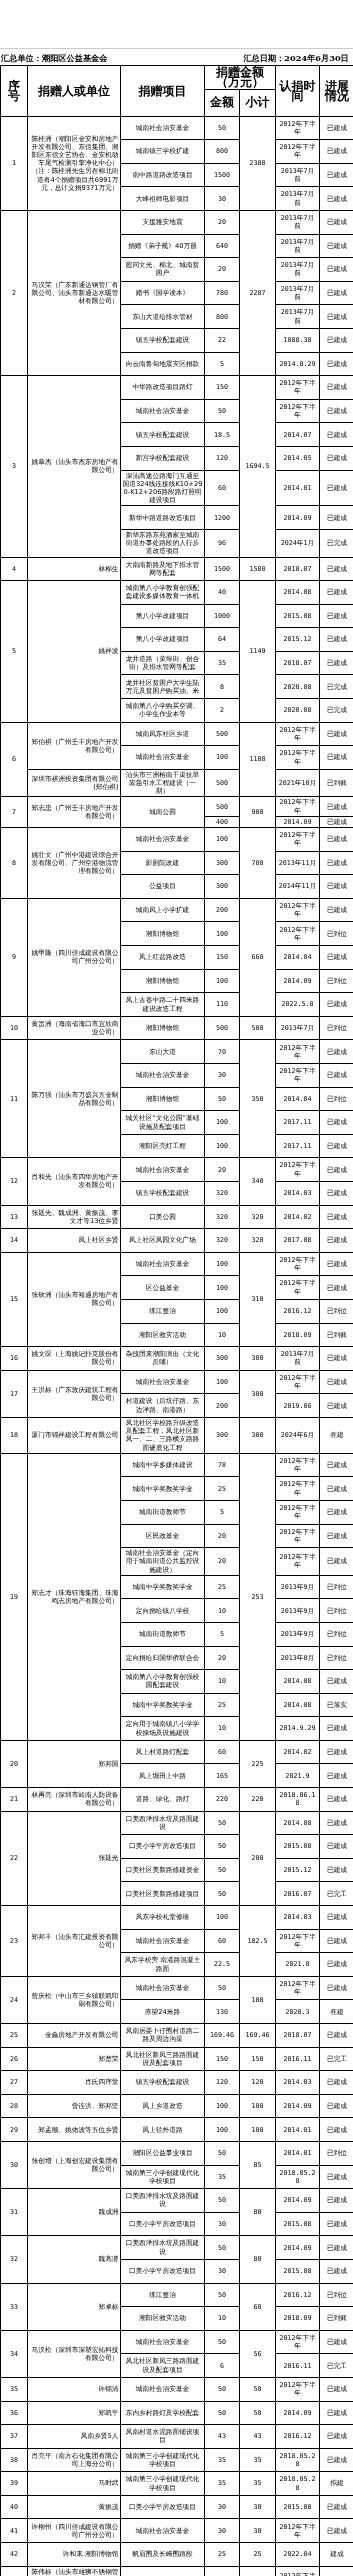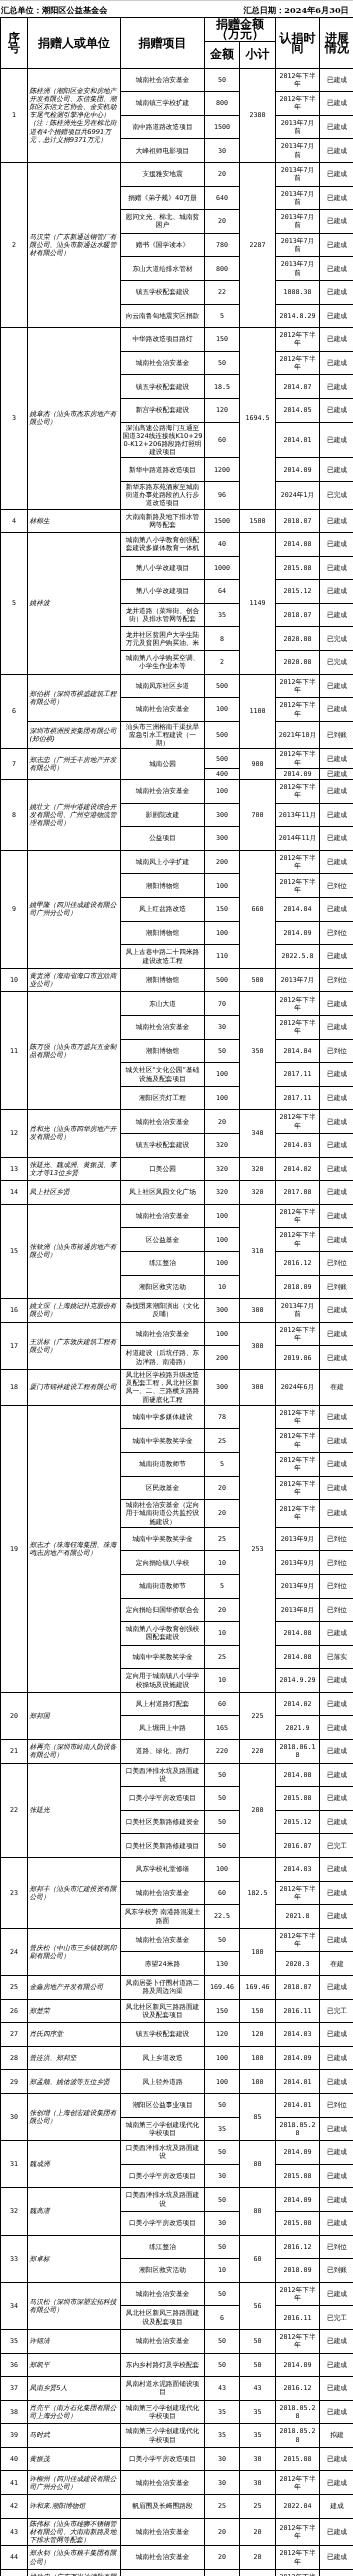--- a/index.html
+++ b/index.html
@@ -1,24 +1,24 @@
 <!DOCTYPE html>
 <html style="font-size:8.2px"><head>
 <meta charset="utf-8">
 <style>
   html,body{margin:0;padding:0;background:#fff;}
   body{width:354px;font-family:"DejaVu Sans","Liberation Sans",sans-serif;color:#000;}
-  .topbar{height:17px;display:flex;justify-content:space-between;align-items:flex-end;padding:0 5.2px 1px 1px;box-sizing:border-box;font-family:"DejaVu Serif","Liberation Serif",serif;font-weight:bold;font-size:8.2px;border-top:0.5px solid #ccc;}
+  .topbar{height:17px;display:flex;justify-content:space-between;align-items:flex-end;padding:0 5.2px 1px 1px;box-sizing:border-box;font-family:"DejaVu Serif","Liberation Serif",serif;font-weight:bold;font-size:8.2px;border-top:0.5px solid #ccc;margin-top:48px;}
   table{border-collapse:collapse;width:354px;table-layout:fixed;}
   td,th{border:0.5px solid #000;text-align:center;vertical-align:middle;font-size:6.7px;line-height:8.2px;padding:1px 1.5px;word-break:break-all;}
   th{font-family:Liberation Sans, sans-serif;font-weight:bold;font-size:12px;line-height:10.3px;}
   th.h1{height:31px;}
   th.h2{height:24px;}
   td.num{font-family:"DejaVu Sans Mono","Liberation Mono",monospace;font-size:6.7px;}
-  td.don{text-align:left;font-style:italic;}
+  td.don{text-align:right;}
   td.sub{height:20.6px;}
 </style>
 </head>
 <body>
 
 <div class="topbar">
   <span>汇总单位：潮阳区公益基金会</span>
   <span>汇总日期：2024年6月30日</span>
 </div>
 
@@ -207,21 +207,21 @@
         <td>已完成</td>
       </tr>
       <tr>
         <td class="sub">城南第八小学购买空调、小学生作业本等</td>
         <td class="num">2</td>
         <td class="num">2020.08</td>
         <td>已完成</td>
       </tr>
       <tr>
         <td class="num" rowspan="3">6</td>
-        <td class="don" rowspan="2">郑伯祺（深圳市祺盛建筑工程有限公司）</td>
+        <td class="don" rowspan="2">郑伯祺（广州壬丰房地产开发有限公司）</td>
         <td class="sub">城南凤东社区乡道</td>
         <td class="num">500</td>
         <td class="num" rowspan="3">1100</td>
         <td class="num">2012年下半年</td>
         <td>已建成</td>
       </tr>
       <tr>
         <td class="sub">城南社会治安基金</td>
         <td class="num">100</td>
         <td class="num">2012年下半年</td>

